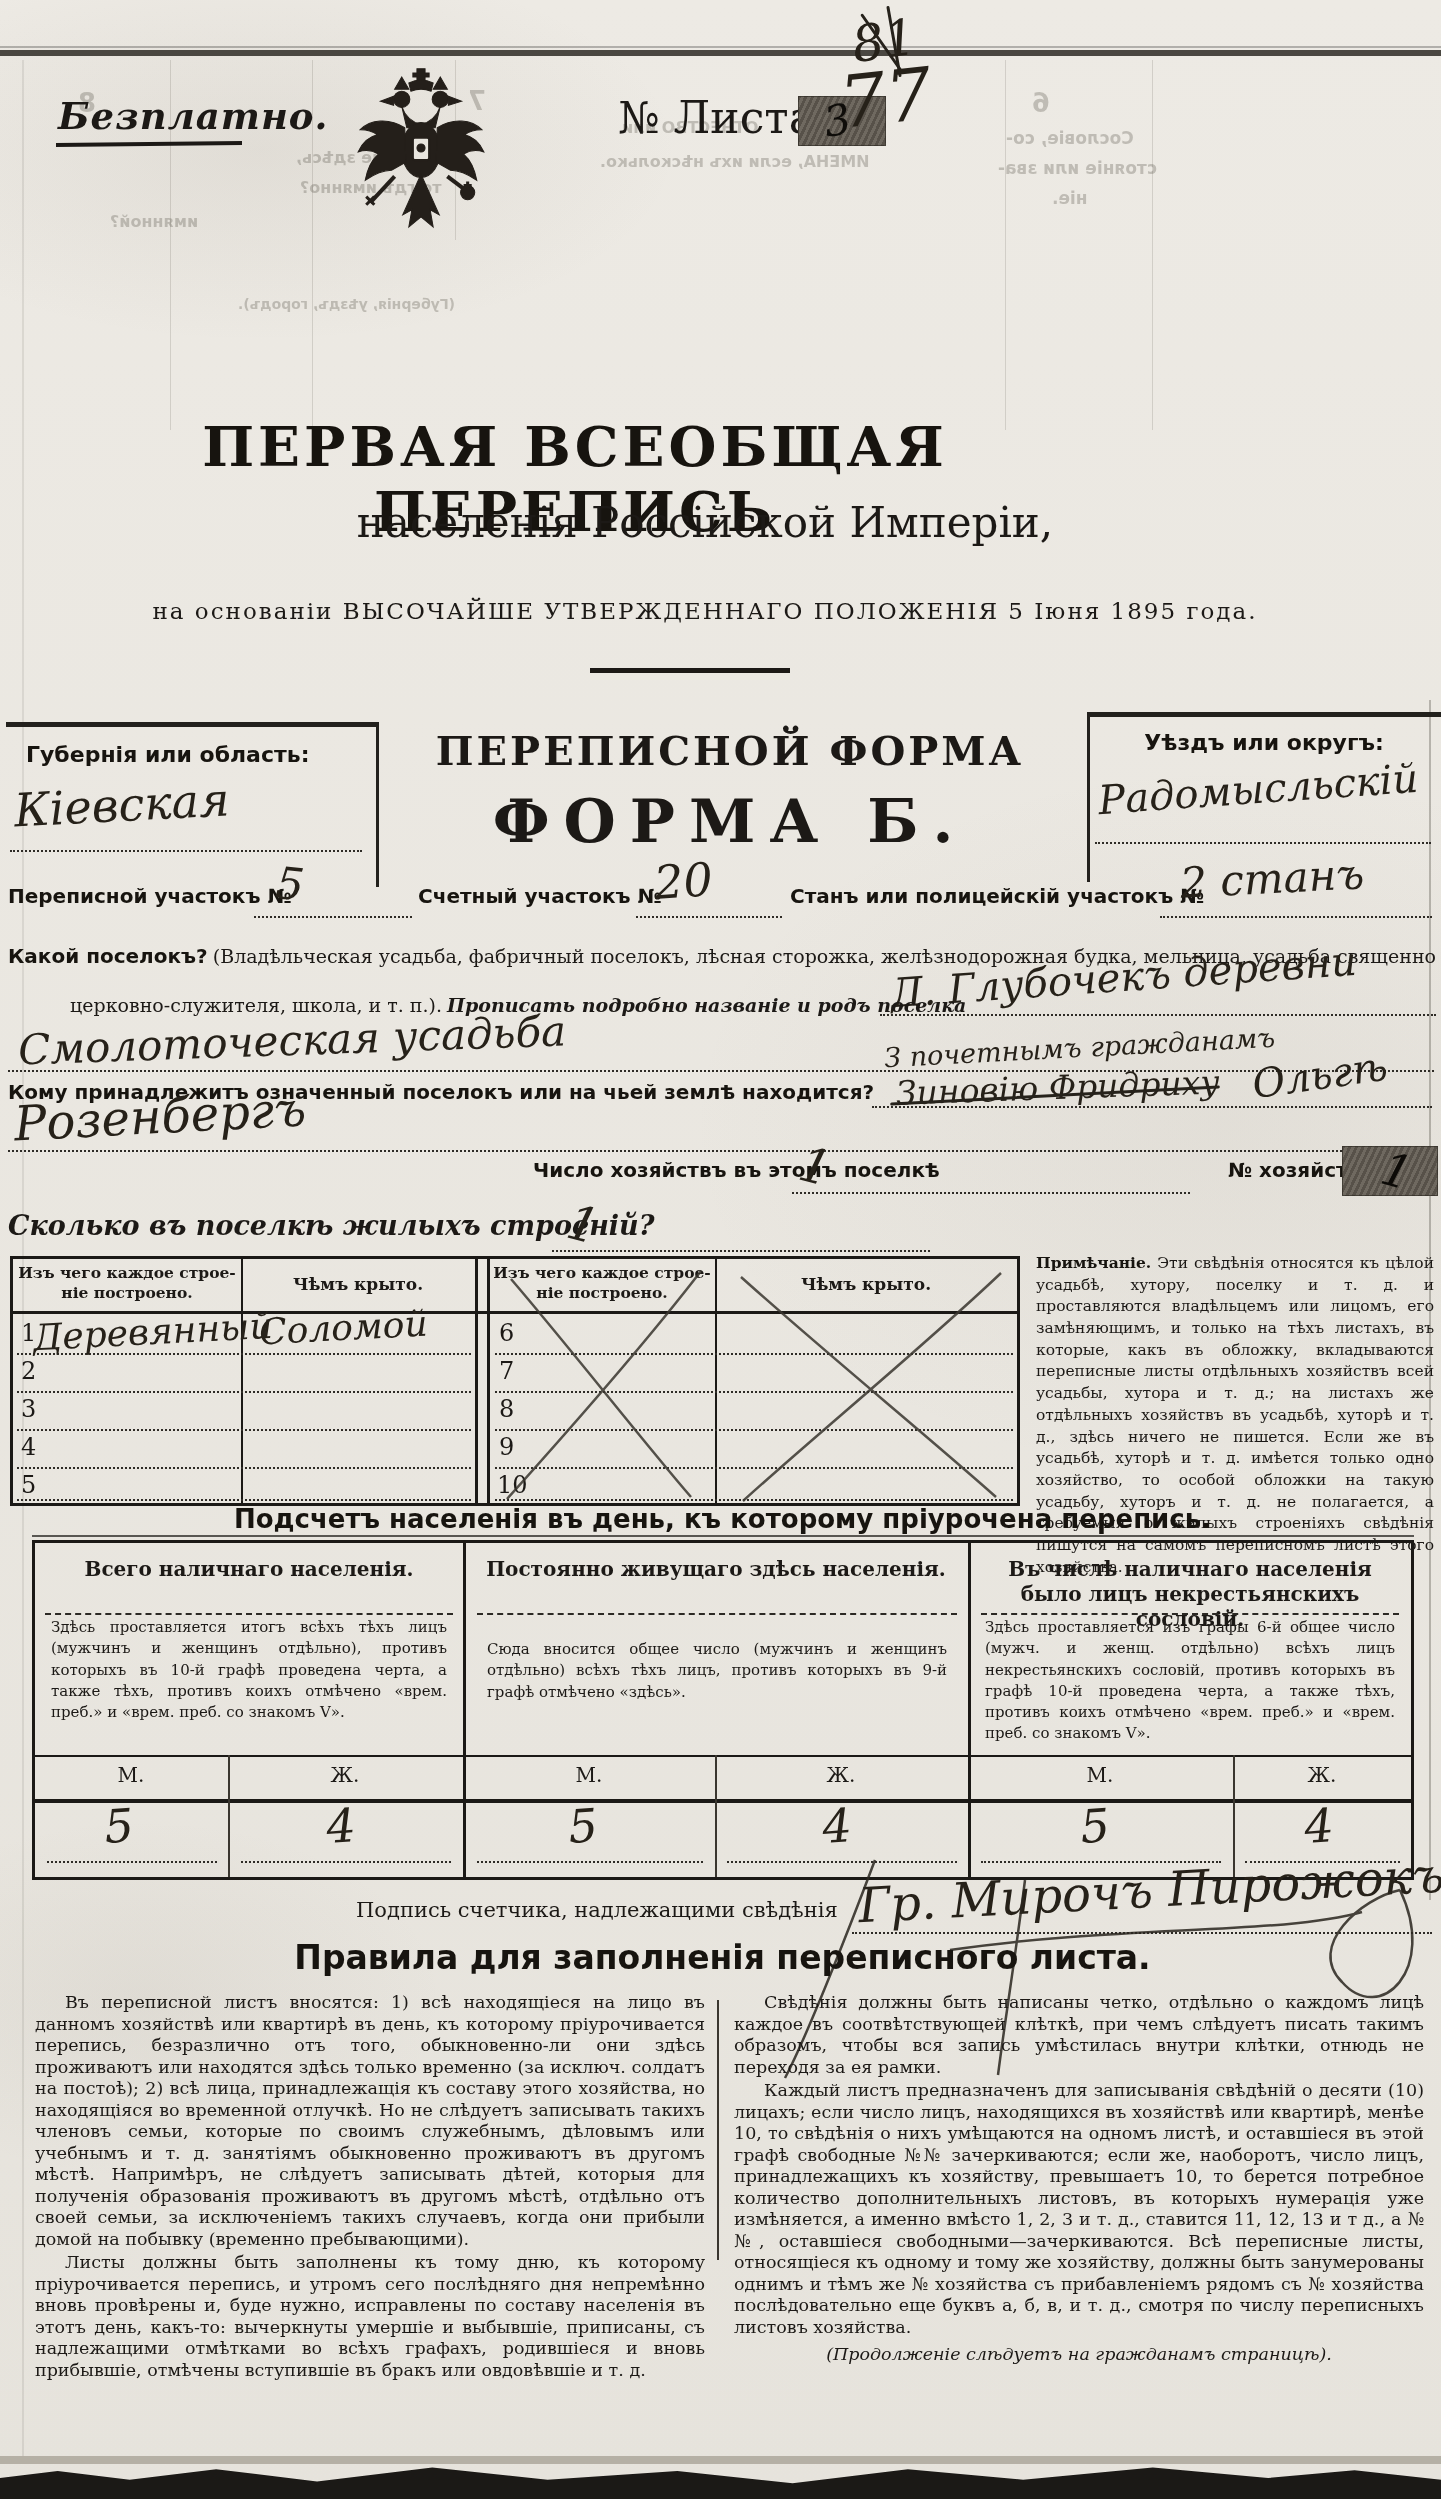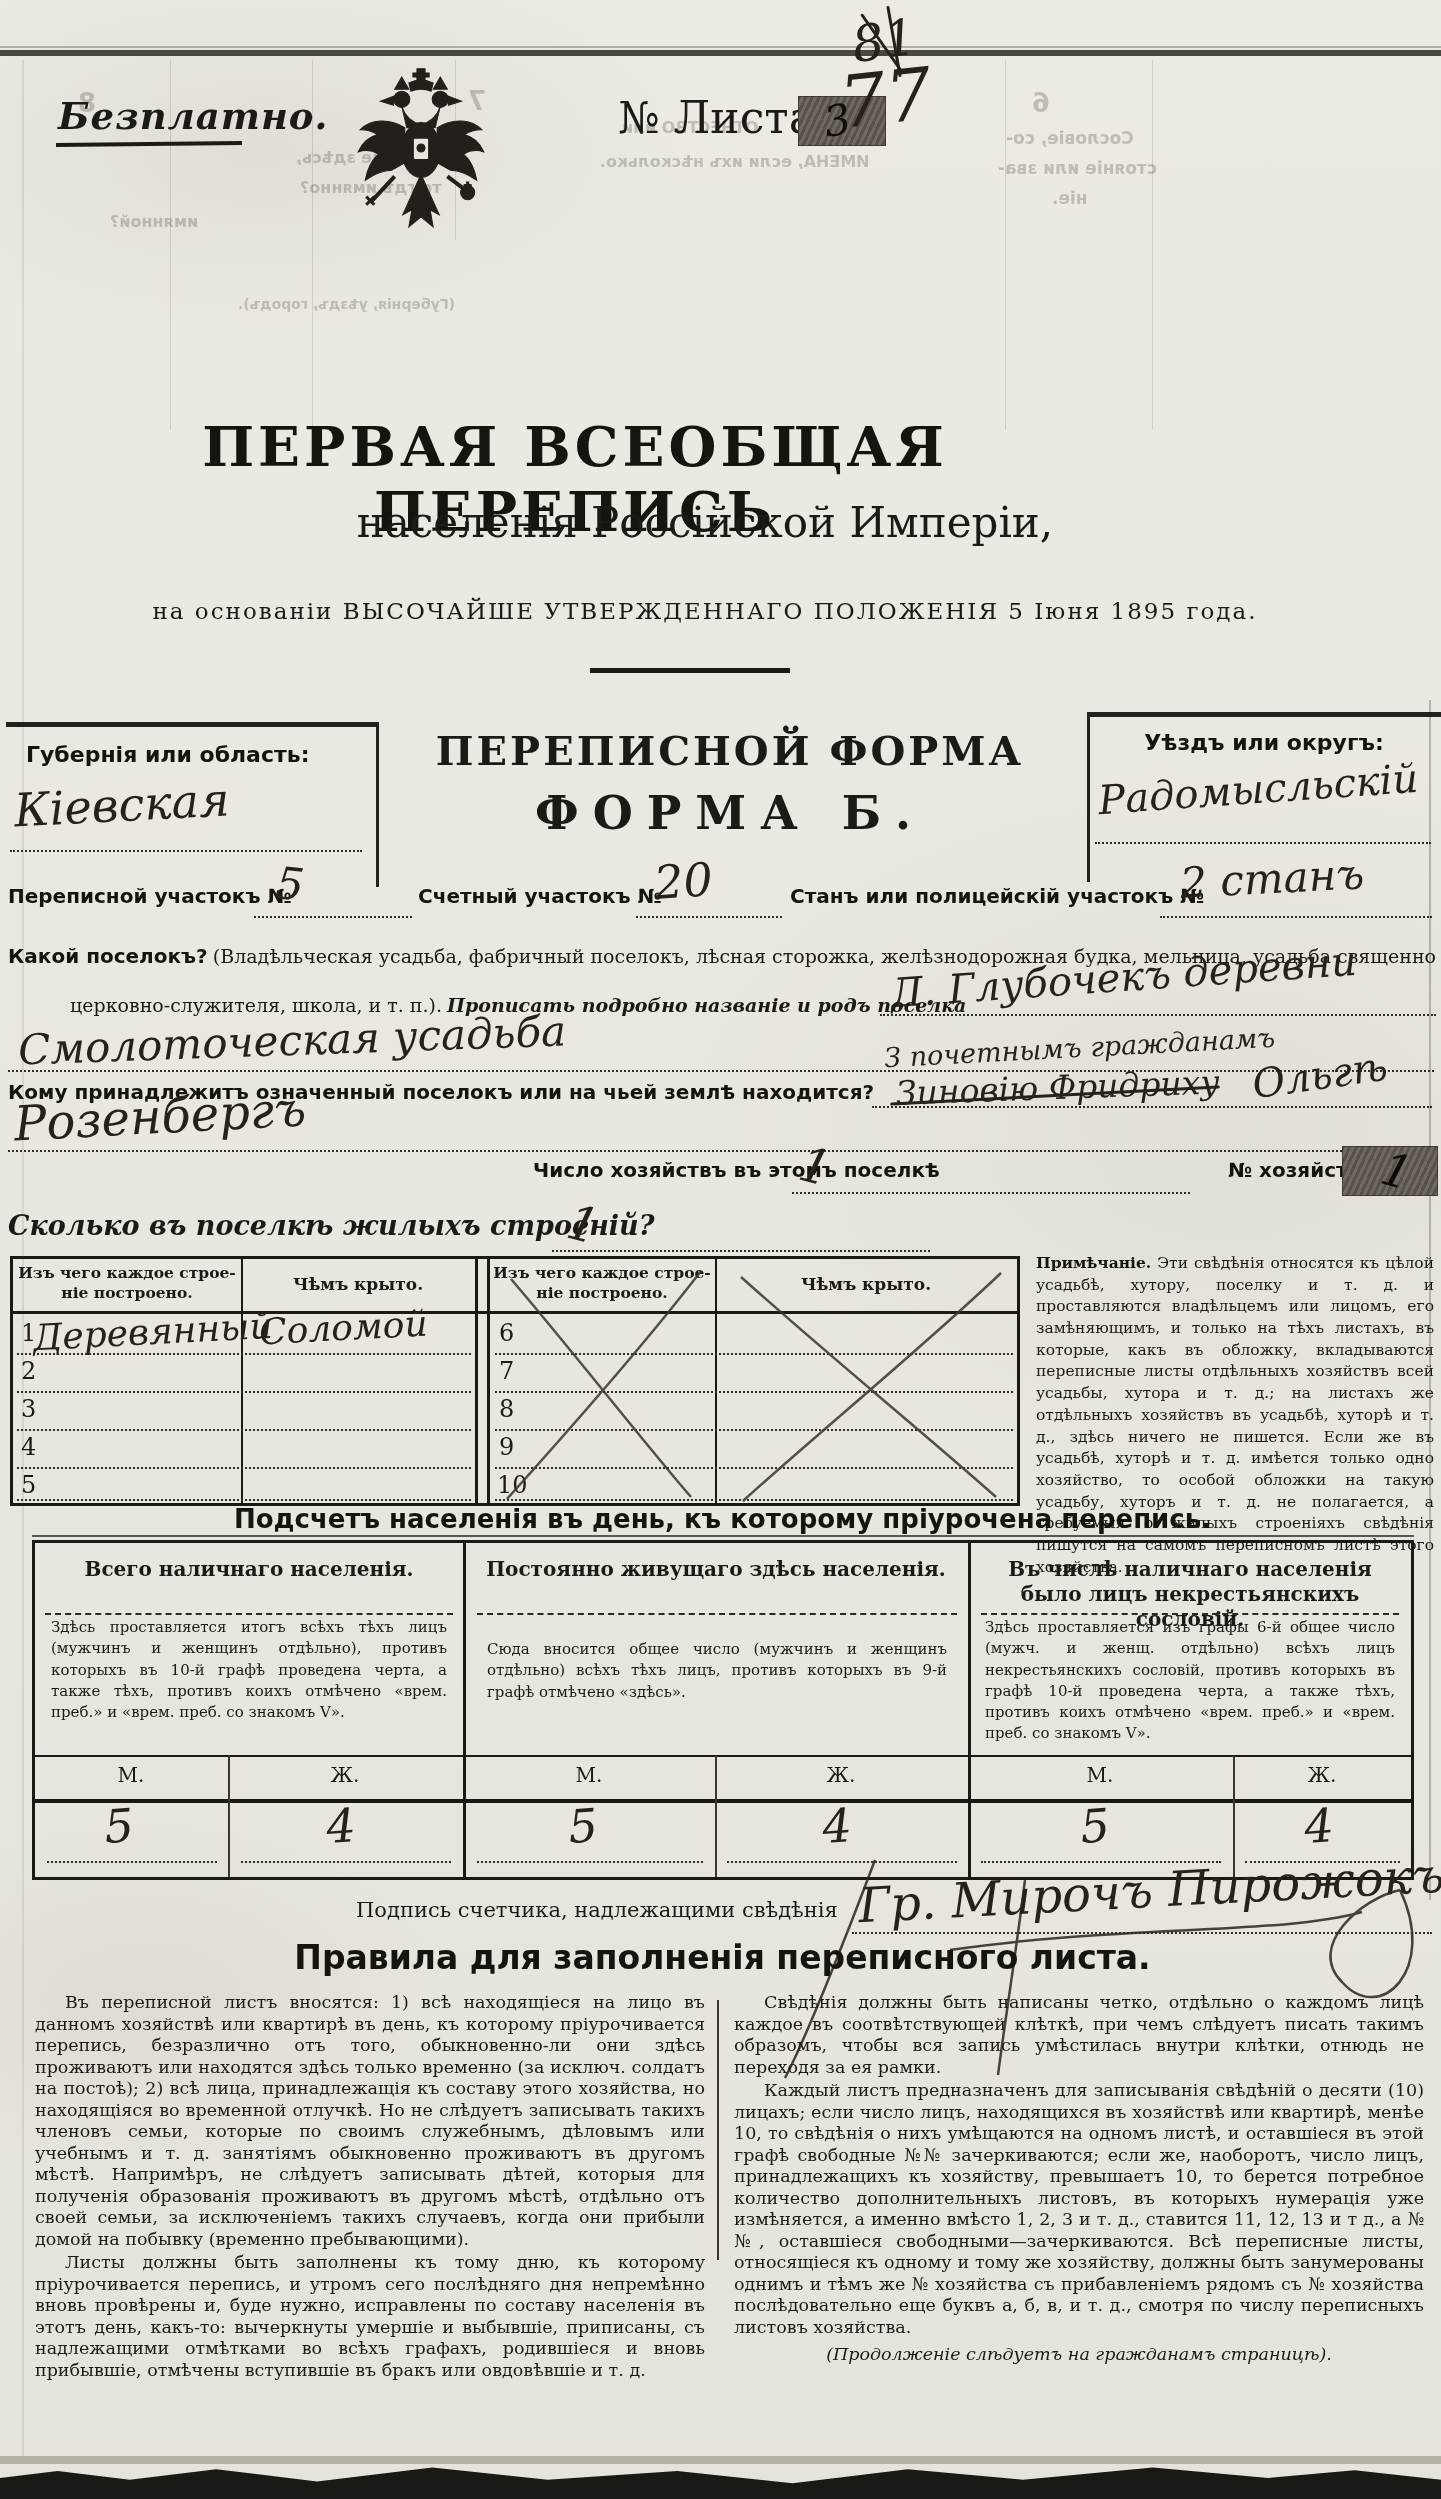--- a/index.html
+++ b/index.html
@@ -114,21 +114,21 @@
   <div class="abs center serif" style="left:40px;top:498px;width:1330px;font-size:42px;">населенія Россійской Имперіи,</div>
   <div class="abs center serif" style="left:20px;top:598px;width:1370px;font-size:23px;letter-spacing:2px;">на основаніи ВЫСОЧАЙШЕ УТВЕРЖДЕННАГО ПОЛОЖЕНІЯ 5 Іюня 1895 года.</div>
   <div class="abs" style="left:590px;top:668px;width:200px;height:5px;background:#1c1916;"></div>
 
   <div class="abs" style="left:6px;top:722px;width:370px;height:160px;border-top:5px solid #23211d;border-right:3px solid #23211d;"></div>
   <div class="abs blabel" style="left:26px;top:742px;font-size:22px;">Губернія или область:</div>
   <div class="abs hand" style="left:14px;top:778px;font-size:46px;transform:rotate(-3deg);">Кіевская</div>
   <div class="dotted" style="left:10px;top:850px;width:352px;"></div>
 
   <div class="abs center serif" style="left:380px;top:727px;width:700px;font-size:40px;font-weight:bold;letter-spacing:3px;">ПЕРЕПИСНОЙ ФОРМА</div>
-  <div class="abs center serif" style="left:380px;top:786px;width:700px;font-size:46px;font-weight:bold;letter-spacing:14px;">ФОРМА Б.</div>
+  <div class="abs center serif" style="left:380px;top:786px;width:700px;font-size:60px;font-weight:bold;letter-spacing:14px;">ФОРМА Б.</div>
 
   <div class="abs" style="left:1087px;top:712px;width:354px;height:165px;border-top:5px solid #23211d;border-left:3px solid #23211d;"></div>
   <div class="abs center blabel" style="left:1090px;top:730px;width:348px;font-size:22px;">Уѣздъ или округъ:</div>
   <div class="abs hand" style="left:1098px;top:766px;font-size:40px;transform:rotate(-4deg);">Радомысльскій</div>
   <div class="dotted" style="left:1095px;top:842px;width:336px;"></div>
 
   <div class="abs blabel" style="left:8px;top:884px;font-size:20px;">Переписной участокъ №</div>
   <div class="abs hand" style="left:276px;top:858px;font-size:44px;transform:rotate(6deg);">5</div>
   <div class="dotted" style="left:254px;top:916px;width:158px;"></div>
   <div class="abs blabel" style="left:418px;top:884px;font-size:20px;">Счетный участокъ №</div>

